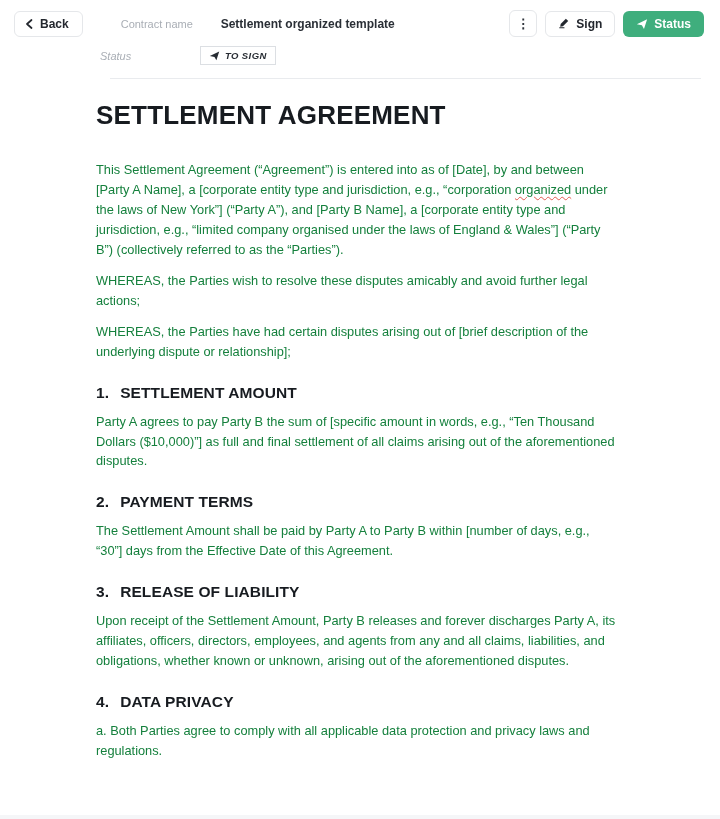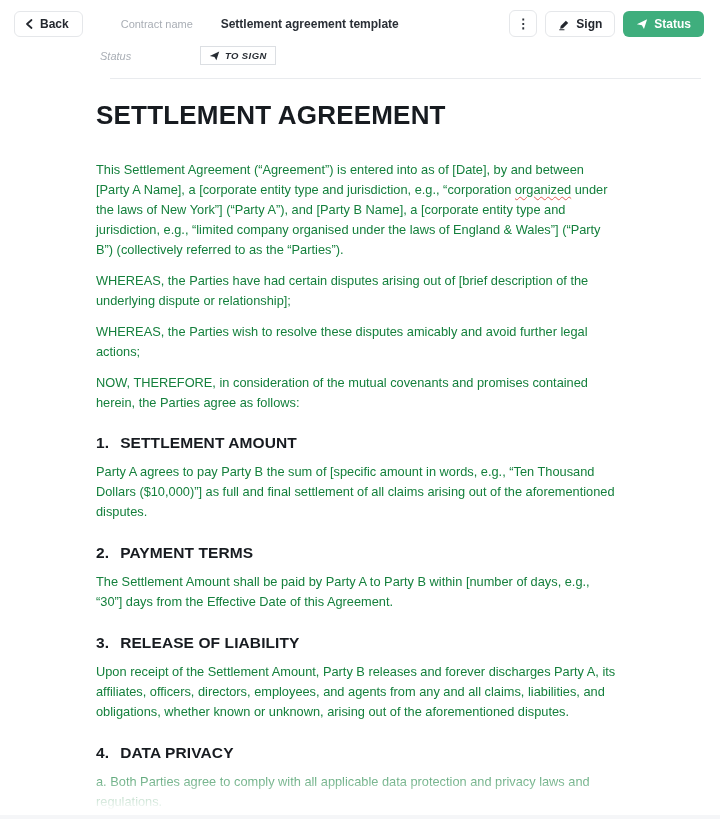--- a/index.html
+++ b/index.html
@@ -27,21 +27,21 @@
   }
   .contract-title { font-size: 12px; font-weight: bold; color: #2a2f36; cursor: pointer; }
   .topbar-spacer { flex: 1; }
   .topbar-actions { display: flex; align-items: center; gap: 8px; }
   .btn-kebab {
     width: 28px; height: 27px; display: inline-flex; align-items: center; justify-content: center;
     background: #fff; border: 1px solid #e5e7ea; border-radius: 6px; cursor: pointer;
     color: #30353c; font-size: 13px; font-weight: bold; line-height: 1;
   }
   .btn-sign {
-    display: inline-flex; align-items: flex-end; gap: 6px;
+    display: inline-flex; align-items: flex-start; gap: 6px;
     background: #fff; border: 1px solid #e5e7ea; border-radius: 6px;
     padding: 5px 12px; cursor: pointer;
     font-size: 12px; font-weight: bold; color: #23272e;
   }
   .btn-share {
     display: inline-flex; align-items: center; gap: 6px;
     border: none; border-radius: 6px;
     padding: 6px 13px; cursor: pointer;
     font-size: 12px; font-weight: bold; color: #ffffff;
   }
@@ -96,21 +96,21 @@
     <button class="btn-back">
       <span class="icon">
         <svg width="9" height="10" viewBox="0 0 9 10">
             <polyline points="6.5,1 2,5 6.5,9" fill="none" stroke="#23272e" stroke-width="1.7" stroke-linecap="round" stroke-linejoin="round"></polyline>
           </svg>
       </span>
       <span>Back</span>
     </button>
 
     <span class="field-label">Contract name</span>
-    <span class="contract-title">Settlement agreement template</span>
+    <span class="contract-title">Settlement organized template</span>
 
     <span class="topbar-spacer"></span>
 
     <div class="topbar-actions">
       <button class="btn-kebab">
         <span>⋮</span>
       </button>
       <button class="btn-sign">
         <span class="icon">
           <svg width="12" height="12" viewBox="0 0 14 14">
@@ -144,23 +144,22 @@
   </div>
 
   <hr class="divider">
 </header>
 
 <main class="doc">
   <h1>SETTLEMENT AGREEMENT</h1>
 
   <p><span>This Settlement Agreement (“Agreement”) is entered into as of [Date], by and between [Party A Name], a [corporate entity type and jurisdiction, e.g., “corporation </span><span class="misspelled">organized</span><span> under the laws of New York”] (“Party A”), and [Party B Name], a [corporate entity type and jurisdiction, e.g., “limited company organised under the laws of England &amp; Wales”] (“Party B”) (collectively referred to as the “Parties”).</span></p>
 
+  <p>WHEREAS, the Parties wish to resolve these disputes amicably and avoid further legal actions;</p>
   <p>WHEREAS, the Parties have had certain disputes arising out of [brief description of the underlying dispute or relationship];</p>
-  <p>WHEREAS, the Parties wish to resolve these disputes amicably and avoid further legal actions;</p>
-  <p>NOW, THEREFORE, in consideration of the mutual covenants and promises contained herein, the Parties agree as follows:</p>
 
   <div class="sec-heading">
     <span>1.</span>
     <span>SETTLEMENT AMOUNT</span>
   </div>
   <p>Party A agrees to pay Party B the sum of [specific amount in words, e.g., “Ten Thousand Dollars ($10,000)”] as full and final settlement of all claims arising out of the aforementioned disputes.</p>
 
   <div class="sec-heading">
     <span>2.</span>
     <span>PAYMENT TERMS</span>

